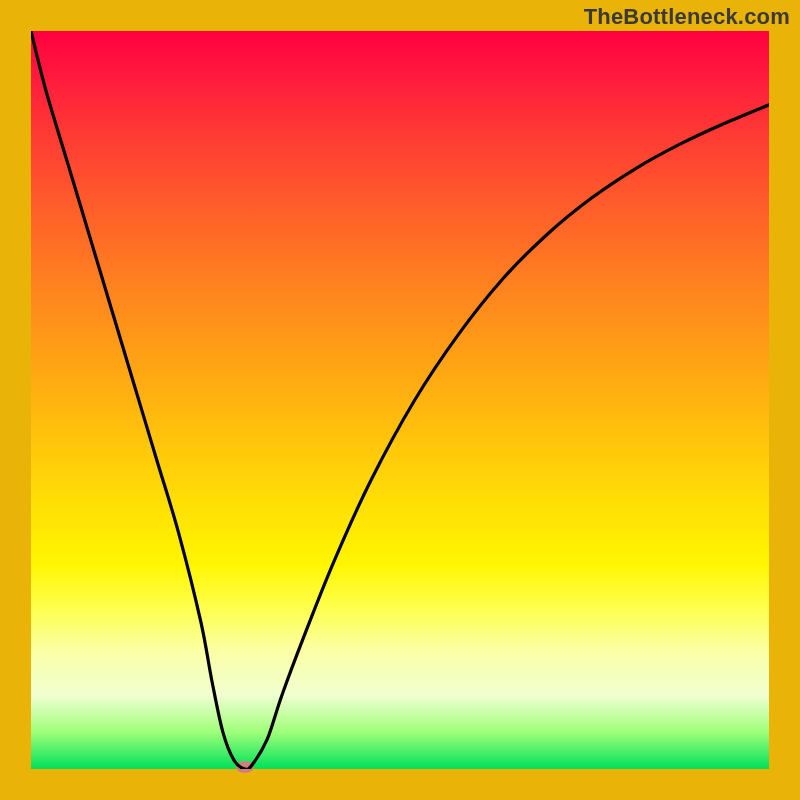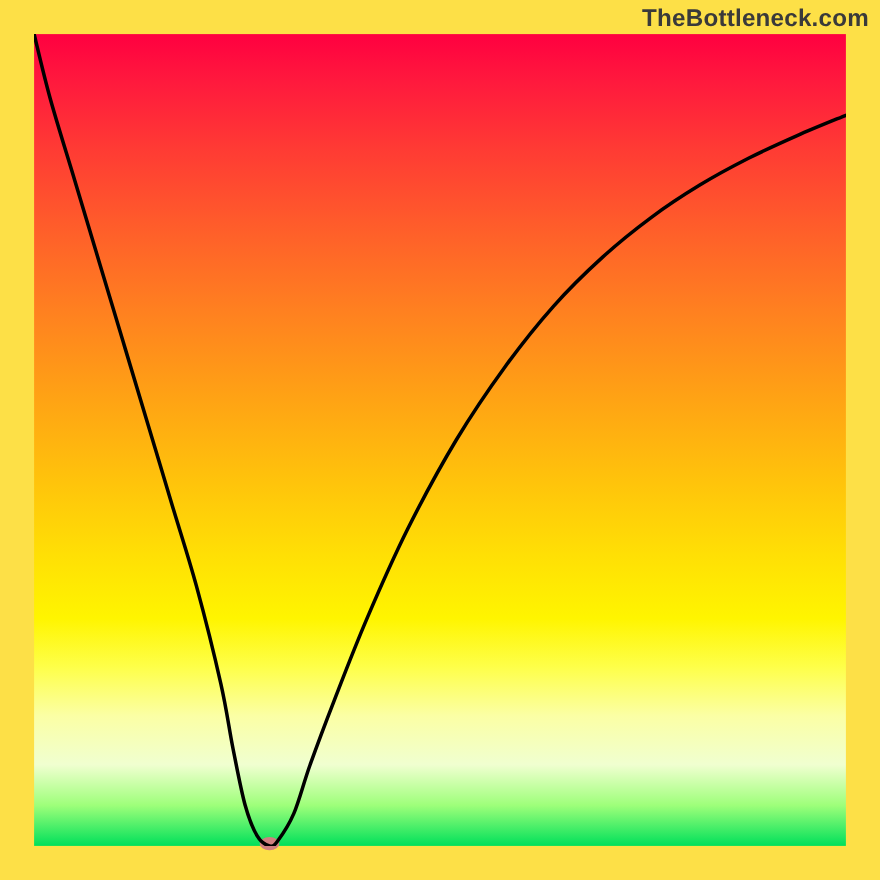--- a/index.html
+++ b/index.html
@@ -8,21 +8,21 @@
     width: 800px;
     height: 800px;
     background: #000;
     overflow: hidden;
     font-family: Arial, Helvetica, sans-serif;
   }
   .frame {
     position: relative;
     width: 800px;
     height: 800px;
-    background: #fde047;
+    background: #eab308;
   }
   .watermark {
     position: absolute;
     top: 4px;
     right: 10px;
     color: #3a3a3a;
     font-size: 22px;
     font-weight: 600;
     letter-spacing: 0.2px;
     font-family: Arial, Helvetica, sans-serif;

